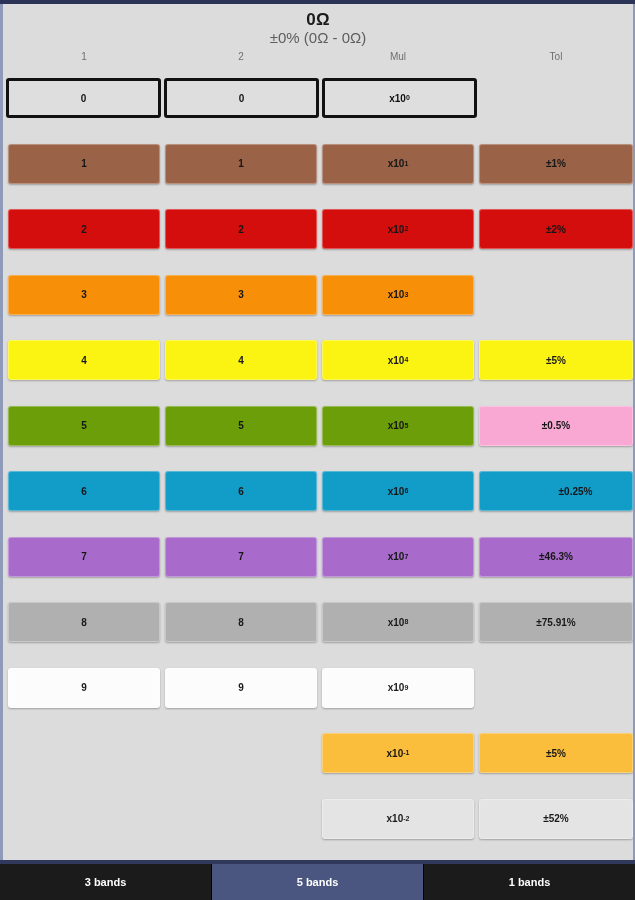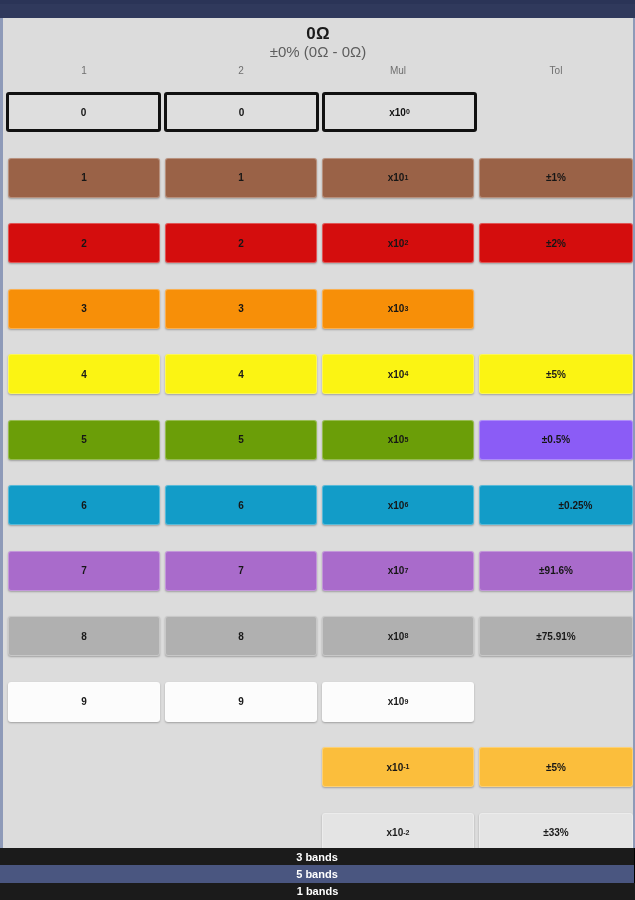--- a/index.html
+++ b/index.html
@@ -22,21 +22,21 @@
   
   .top-strip {
     position: absolute;
     top: 0; left: 0;
     width: 635px;
     height: 4px;
     background: #2b3457;
   }
   .frame {
     position: absolute;
-    top: 18px; left: 0;
+    top: 4px; left: 0;
     width: 635px;
     height: 856px;
     background: #8e9ab8;
     padding: 0 2px 0 3px;
   }
   .content {
     position: relative;
     width: 100%;
     height: 100%;
     background: #dcdcdc;
@@ -125,24 +125,23 @@
   .row-selected .c0 { left: 3px;   width: 155px; }
   .row-selected .c1 { left: 161px; width: 155px; }
   .row-selected .c2 { left: 319px; width: 155px; }
 
   
   .tabbar {
     position: absolute;
     left: 0;
     bottom: 0;
     width: 635px;
-    height: 52px;
+    height: 36px;
     display: flex;
     background: #1b1b1b;
-    flex-direction: column;
   }
   .tab {
     flex: 1 1 0;
     display: flex;
     align-items: center;
     justify-content: center;
     font-size: 11px;
     font-weight: bold;
     color: #ffffff;
     background: #1b1b1b;
@@ -217,39 +216,39 @@
             </div>
             <div class="cell c3 light" style="background: rgb(251, 244, 19);">±5%</div>
           </div>
           <div class="row">
             <div class="cell c0" style="background: rgb(107, 158, 8);">5</div>
             <div class="cell c1" style="background: rgb(107, 158, 8);">5</div>
             <div class="cell c2" style="background: rgb(107, 158, 8);">
               <span>x10</span>
               <sup>5</sup>
             </div>
-            <div class="cell c3" style="background: #8b5cf6;">±0.5%</div>
+            <div class="cell c3" style="background: #f9a8d4;">±0.5%</div>
           </div>
           <div class="row">
             <div class="cell c0" style="background: rgb(18, 156, 200);">6</div>
             <div class="cell c1" style="background: rgb(18, 156, 200);">6</div>
             <div class="cell c2" style="background: rgb(18, 156, 200);">
               <span>x10</span>
               <sup>6</sup>
             </div>
             <div class="cell c3" style="background: rgb(18, 156, 200); padding-left: 39px;">±0.25%</div>
           </div>
           <div class="row">
             <div class="cell c0" style="background: rgb(169, 107, 203);">7</div>
             <div class="cell c1" style="background: rgb(169, 107, 203);">7</div>
             <div class="cell c2" style="background: rgb(169, 107, 203);">
               <span>x10</span>
               <sup>7</sup>
             </div>
-            <div class="cell c3" style="background: rgb(169, 107, 203);">±91.6%</div>
+            <div class="cell c3" style="background: rgb(169, 107, 203);">±46.3%</div>
           </div>
           <div class="row">
             <div class="cell c0 light" style="background: rgb(176, 176, 176);">8</div>
             <div class="cell c1 light" style="background: rgb(176, 176, 176);">8</div>
             <div class="cell c2 light" style="background: rgb(176, 176, 176);">
               <span>x10</span>
               <sup>8</sup>
             </div>
             <div class="cell c3 light" style="background: rgb(176, 176, 176);">±75.91%</div>
           </div>
@@ -266,21 +265,21 @@
               <span>x10</span>
               <sup>-1</sup>
             </div>
             <div class="cell c3" style="background: rgb(251, 190, 60);">±5%</div>
           </div>
           <div class="row">
             <div class="cell c2 light" style="background: rgb(228, 228, 228);">
               <span>x10</span>
               <sup>-2</sup>
             </div>
-            <div class="cell c3 light" style="background: rgb(228, 228, 228);">±33%</div>
+            <div class="cell c3 light" style="background: rgb(228, 228, 228);">±52%</div>
           </div>
         </div>
 
     </div>
   </div>
 
   <div class="tabbar" id="tabbar">
       <div class="tab">3 bands</div>
       <div class="tab active">5 bands</div>
       <div class="tab">1 bands</div>

